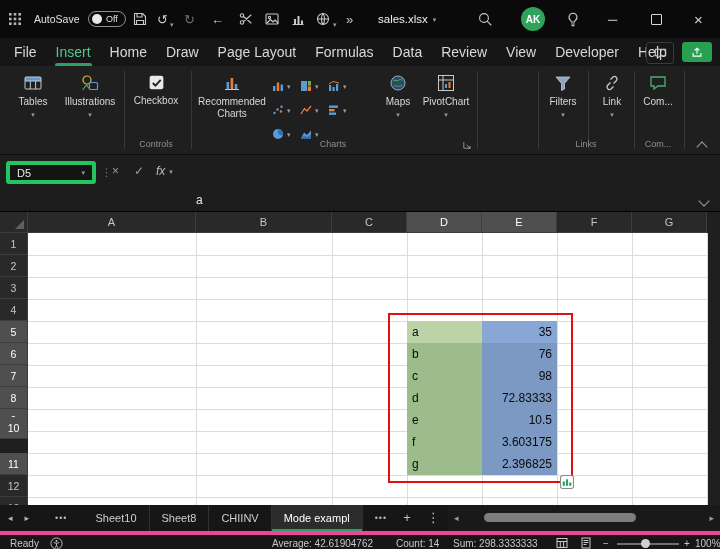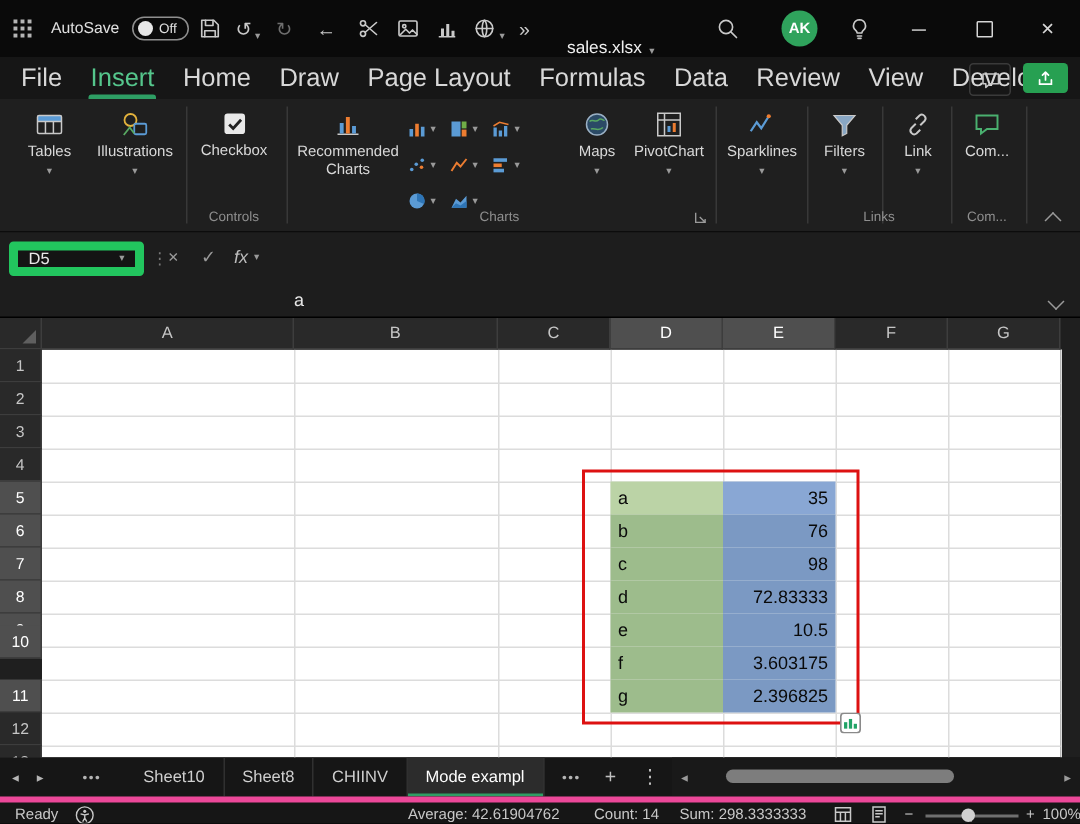--- a/index.html
+++ b/index.html
@@ -9,29 +9,29 @@
 
   
   .titlebar{position:absolute;left:0;top:0;width:720px;height:38px;background:#0a0a0a;}
   .tb{position:absolute;top:0;height:38px;display:flex;align-items:center;color:#c9c9c9;}
   .tb-glyph{font-size:13px;line-height:1;}
   .tiny-caret{font-size:7px;color:#9a9a9a;line-height:1;}
   .autosave-label{font-size:10.5px;color:#e0e0e0;}
   .pill{width:38px;height:16px;border:1px solid #8f8f8f;border-radius:9px;display:flex;align-items:center;padding:0 3px;box-sizing:border-box;gap:4px;}
   .knob{width:10px;height:10px;border-radius:50%;background:#e8e8e8;}
   .pill-label{font-size:9px;color:#e0e0e0;}
-  .filename{font-size:11.5px;color:#f0f0f0;display:flex;align-items:flex-end;gap:5px;}
+  .filename{font-size:11.5px;color:#f0f0f0;display:flex;align-items:center;gap:5px;}
   .avatar{width:24px;height:24px;border-radius:50%;background:#2fa35c;color:#fff;font-size:10px;font-weight:bold;display:flex;align-items:center;justify-content:center;}
   .win-glyph{font-size:13px;color:#d6d6d6;}
   .max-box{width:9px;height:9px;border:1px solid #d6d6d6;border-radius:1px;}
   .disabled{color:#6e6e6e;}
 
   
   .tabrow{position:absolute;left:0;top:38px;width:720px;height:28px;background:#161616;display:flex;gap:15px;padding-left:12px;box-sizing:border-box;}
-  .rtab{position:relative;font-size:17px;color:#d8d8d8;line-height:28px;padding:0 2px;white-space:nowrap;cursor:default;}
+  .rtab{position:relative;font-size:14px;color:#d8d8d8;line-height:28px;padding:0 2px;white-space:nowrap;cursor:default;}
   .rtab.active{color:#55c68c;}
   .rtab.active::after{content:'';position:absolute;left:1px;right:1px;bottom:0;height:3px;background:#2e9e64;border-radius:2px 2px 0 0;}
   .comment-btn{position:absolute;right:46px;top:4px;width:26px;height:20px;display:flex;align-items:center;justify-content:center;border:1px solid #3a3a3a;border-radius:3px;}
   .share-btn{position:absolute;right:8px;top:4px;width:30px;height:20px;background:#27a052;border-radius:3px;display:flex;align-items:center;justify-content:center;}
 
   
   .ribbon{position:absolute;left:0;top:66px;width:720px;height:89px;background:#1f1f1f;border-bottom:1px solid #0c0c0c;box-sizing:border-box;}
   .rb-big{position:absolute;top:7px;display:flex;flex-direction:column;align-items:center;gap:3px;color:#d8d8d8;}
   .rb-label{font-size:10px;white-space:nowrap;line-height:1.2;text-align:center;}
   .rb-label.wrap{white-space:normal;width:72px;}
@@ -40,21 +40,21 @@
   .rb-group-label{position:absolute;top:73px;font-size:9px;color:#8f8f8f;text-align:center;white-space:nowrap;}
   .mini-grid{position:absolute;left:272px;top:8px;display:grid;grid-template-columns:repeat(3,28px);grid-auto-rows:24px;}
   .mini{display:flex;align-items:center;gap:3px;}
   .chev{width:7px;height:7px;border-right:1.6px solid #9a9a9a;border-bottom:1.6px solid #9a9a9a;display:inline-block;transform:rotate(45deg);}
   .chev.up{transform:rotate(-135deg);}
   .launcher{position:absolute;left:462px;top:75px;}
   .collapse{position:absolute;left:698px;top:77px;}
 
   
   .formulabar{position:absolute;left:0;top:155px;width:720px;height:57px;background:#1d1d1d;border-bottom:1px solid #000;box-sizing:border-box;}
-  .namebox{position:absolute;left:6px;top:6px;width:90px;height:23px;background:#141414;border:6px solid #22c55e;border-radius:3px;display:flex;align-items:center;justify-content:space-between;padding:0 7px;box-sizing:border-box;color:#e8e8e8;font-size:11px;}
+  .namebox{position:absolute;left:6px;top:6px;width:90px;height:23px;background:#141414;border:4px solid #22c55e;border-radius:3px;display:flex;align-items:center;justify-content:space-between;padding:0 7px;box-sizing:border-box;color:#e8e8e8;font-size:11px;}
   .fb-dots{position:absolute;left:101px;top:11px;font-size:11px;color:#777;}
   .fb-btn{position:absolute;top:9px;font-size:12px;color:#9a9a9a;}
   .fb-fx{position:absolute;left:156px;top:9px;font-size:12px;color:#bcbcbc;display:flex;gap:4px;align-items:center;}
   .fb-fx i{font-style:italic;}
   .fb-input{position:absolute;left:196px;top:39px;color:#e6e6e6;font-size:12px;line-height:1;}
   .fb-chev{position:absolute;right:12px;top:42px;}
 
   
   .grid-area{position:absolute;left:0;top:212px;width:720px;height:293px;background:#1f1f1f;overflow:hidden;}
   .canvas{position:absolute;left:28px;top:21px;width:679px;height:272px;background:#fff;z-index:0;}
@@ -371,30 +371,20 @@
             <rect x="9" y="11" width="2" height="4" fill="#5b9bd5"></rect>
             <rect x="12.5" y="9" width="2" height="6" fill="#ed7d31"></rect>
           </svg>
         </span>
       <span class="rb-label">PivotChart</span>
       <span class="caret">▾</span>
     </div>
 
     <div class="rb-sep" style="left:477px;"></div>
 
-    <div class="rb-big" style="left:480px;width:56px;">
-      <span>
-          <svg width="20" height="20" viewBox="0 0 20 20" fill="none">
-            <path d="M2.5 14.5l4-6 3 4 5-8" stroke="#5b9bd5" stroke-width="1.5"></path>
-            <circle cx="14.5" cy="4.5" r="1.4" fill="#ed7d31"></circle>
-          </svg>
-        </span>
-      <span class="rb-label">Sparklines</span>
-      <span class="caret">▾</span>
-    </div>
 
     <div class="rb-sep" style="left:538px;"></div>
 
     <div class="rb-big" style="left:541px;width:44px;">
       <span>
           <svg width="20" height="20" viewBox="0 0 20 20">
             <path d="M3 4h14l-5.5 6.5V16l-3 1.5v-7z" fill="#89a7c4" stroke="#c9c9c9" stroke-width="0.8"></path>
           </svg>
         </span>
       <span class="rb-label">Filters</span>

